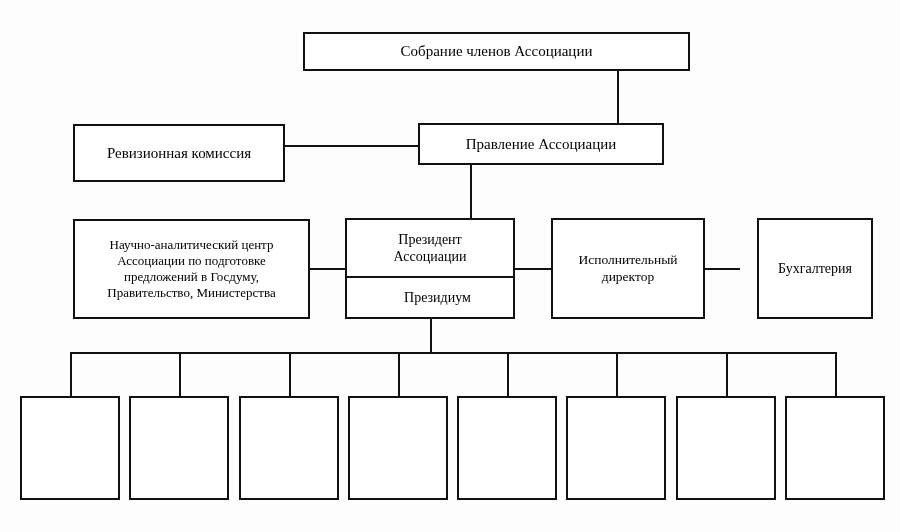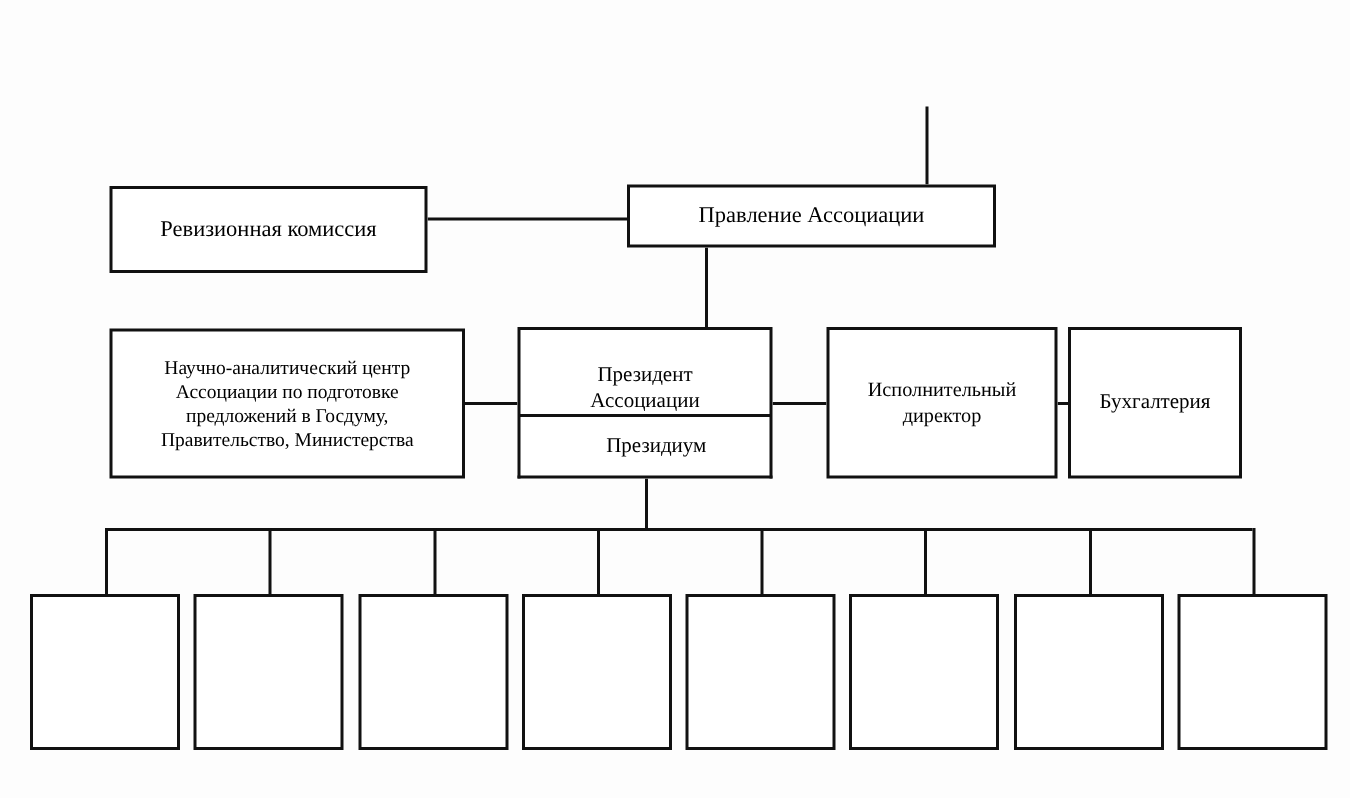--- a/index.html
+++ b/index.html
@@ -50,20 +50,23 @@
   .t-president { font-size: 14px; }
   .t-presidium { font-size: 14px; }
   .t-exec      { font-size: 13.5px; }
   .t-account   { font-size: 14px; }
 </style>
 </head>
 <body>
 
 <div id="chart-canvas">
 
+  <div class="node t-assembly" id="node-assembly" style="left: 303px; top: 32px; width: 387px; height: 39px;">
+    <span class="node-text">Собрание членов Ассоциации</span>
+  </div>
 
   <div class="conn v" id="conn-assembly-board" style="left: 617px; top: 71px; height: 52px;"></div>
 
   <div class="node t-audit" id="node-audit" style="left: 73px; top: 124px; width: 212px; height: 58px;">
     <span class="node-text">Ревизионная комиссия</span>
   </div>
 
   <div class="conn h" id="conn-audit-board" style="left: 285px; top: 145px; width: 133px;"></div>
 
   <div class="node t-board" id="node-board" style="left: 418px; top: 123px; width: 246px; height: 42px;">
@@ -74,39 +77,39 @@
 
   <div class="node t-center" id="node-center" style="left: 73px; top: 219px; width: 237px; height: 100px; text-align: center;">
     <span class="node-text">Научно-аналитический центр
 Ассоциации по подготовке
 предложений в Госдуму,
 Правительство, Министерства</span>
   </div>
 
   <div class="conn h" id="conn-center-president" style="left: 310px; top: 268px; width: 35px;"></div>
 
-  <div class="node t-president" id="node-president" style="left: 345px; top: 218px; width: 170px; height: 60px; border-bottom: 2px solid rgb(17, 17, 17); align-items: flex-end;">
+  <div class="node t-president" id="node-president" style="left: 345px; top: 218px; width: 170px; height: 60px; border-bottom: 2px solid rgb(17, 17, 17);">
     <span class="node-text">Президент
 Ассоциации</span>
   </div>
 
   <div class="node t-presidium" id="node-presidium" style="left: 345px; top: 278px; width: 170px; height: 41px; border-top: 0px; padding-left: 15px;">
     <span class="node-text">Президиум</span>
   </div>
 
   <div class="conn h" id="conn-president-exec" style="left: 515px; top: 268px; width: 36px;"></div>
 
   <div class="node t-exec" id="node-exec" style="left: 551px; top: 218px; width: 154px; height: 101px;">
     <span class="node-text">Исполнительный
 директор</span>
   </div>
 
   <div class="conn h" id="conn-exec-accounting" style="left: 705px; top: 268px; width: 35px;"></div>
 
-  <div class="node t-account" id="node-accounting" style="left: 712px; top: 218px; width: 116px; height: 101px; align-items: center;">
+  <div class="node t-account" id="node-accounting" style="left: 757px; top: 218px; width: 116px; height: 101px; align-items: center;">
     <span class="node-text">Бухгалтерия</span>
   </div>
 
   <div class="conn v" id="conn-presidium-stub" style="left: 430px; top: 319px; height: 33px;"></div>
   <div class="conn h" id="conn-bus" style="left: 70px; top: 352px; width: 765px;"></div>
   <div id="bus-drops">
       <div class="conn v" style="left: 70px; top: 352px; height: 44px;"></div>
       <div class="conn v" style="left: 179px; top: 352px; height: 44px;"></div>
       <div class="conn v" style="left: 289px; top: 352px; height: 44px;"></div>
       <div class="conn v" style="left: 398px; top: 352px; height: 44px;"></div>

